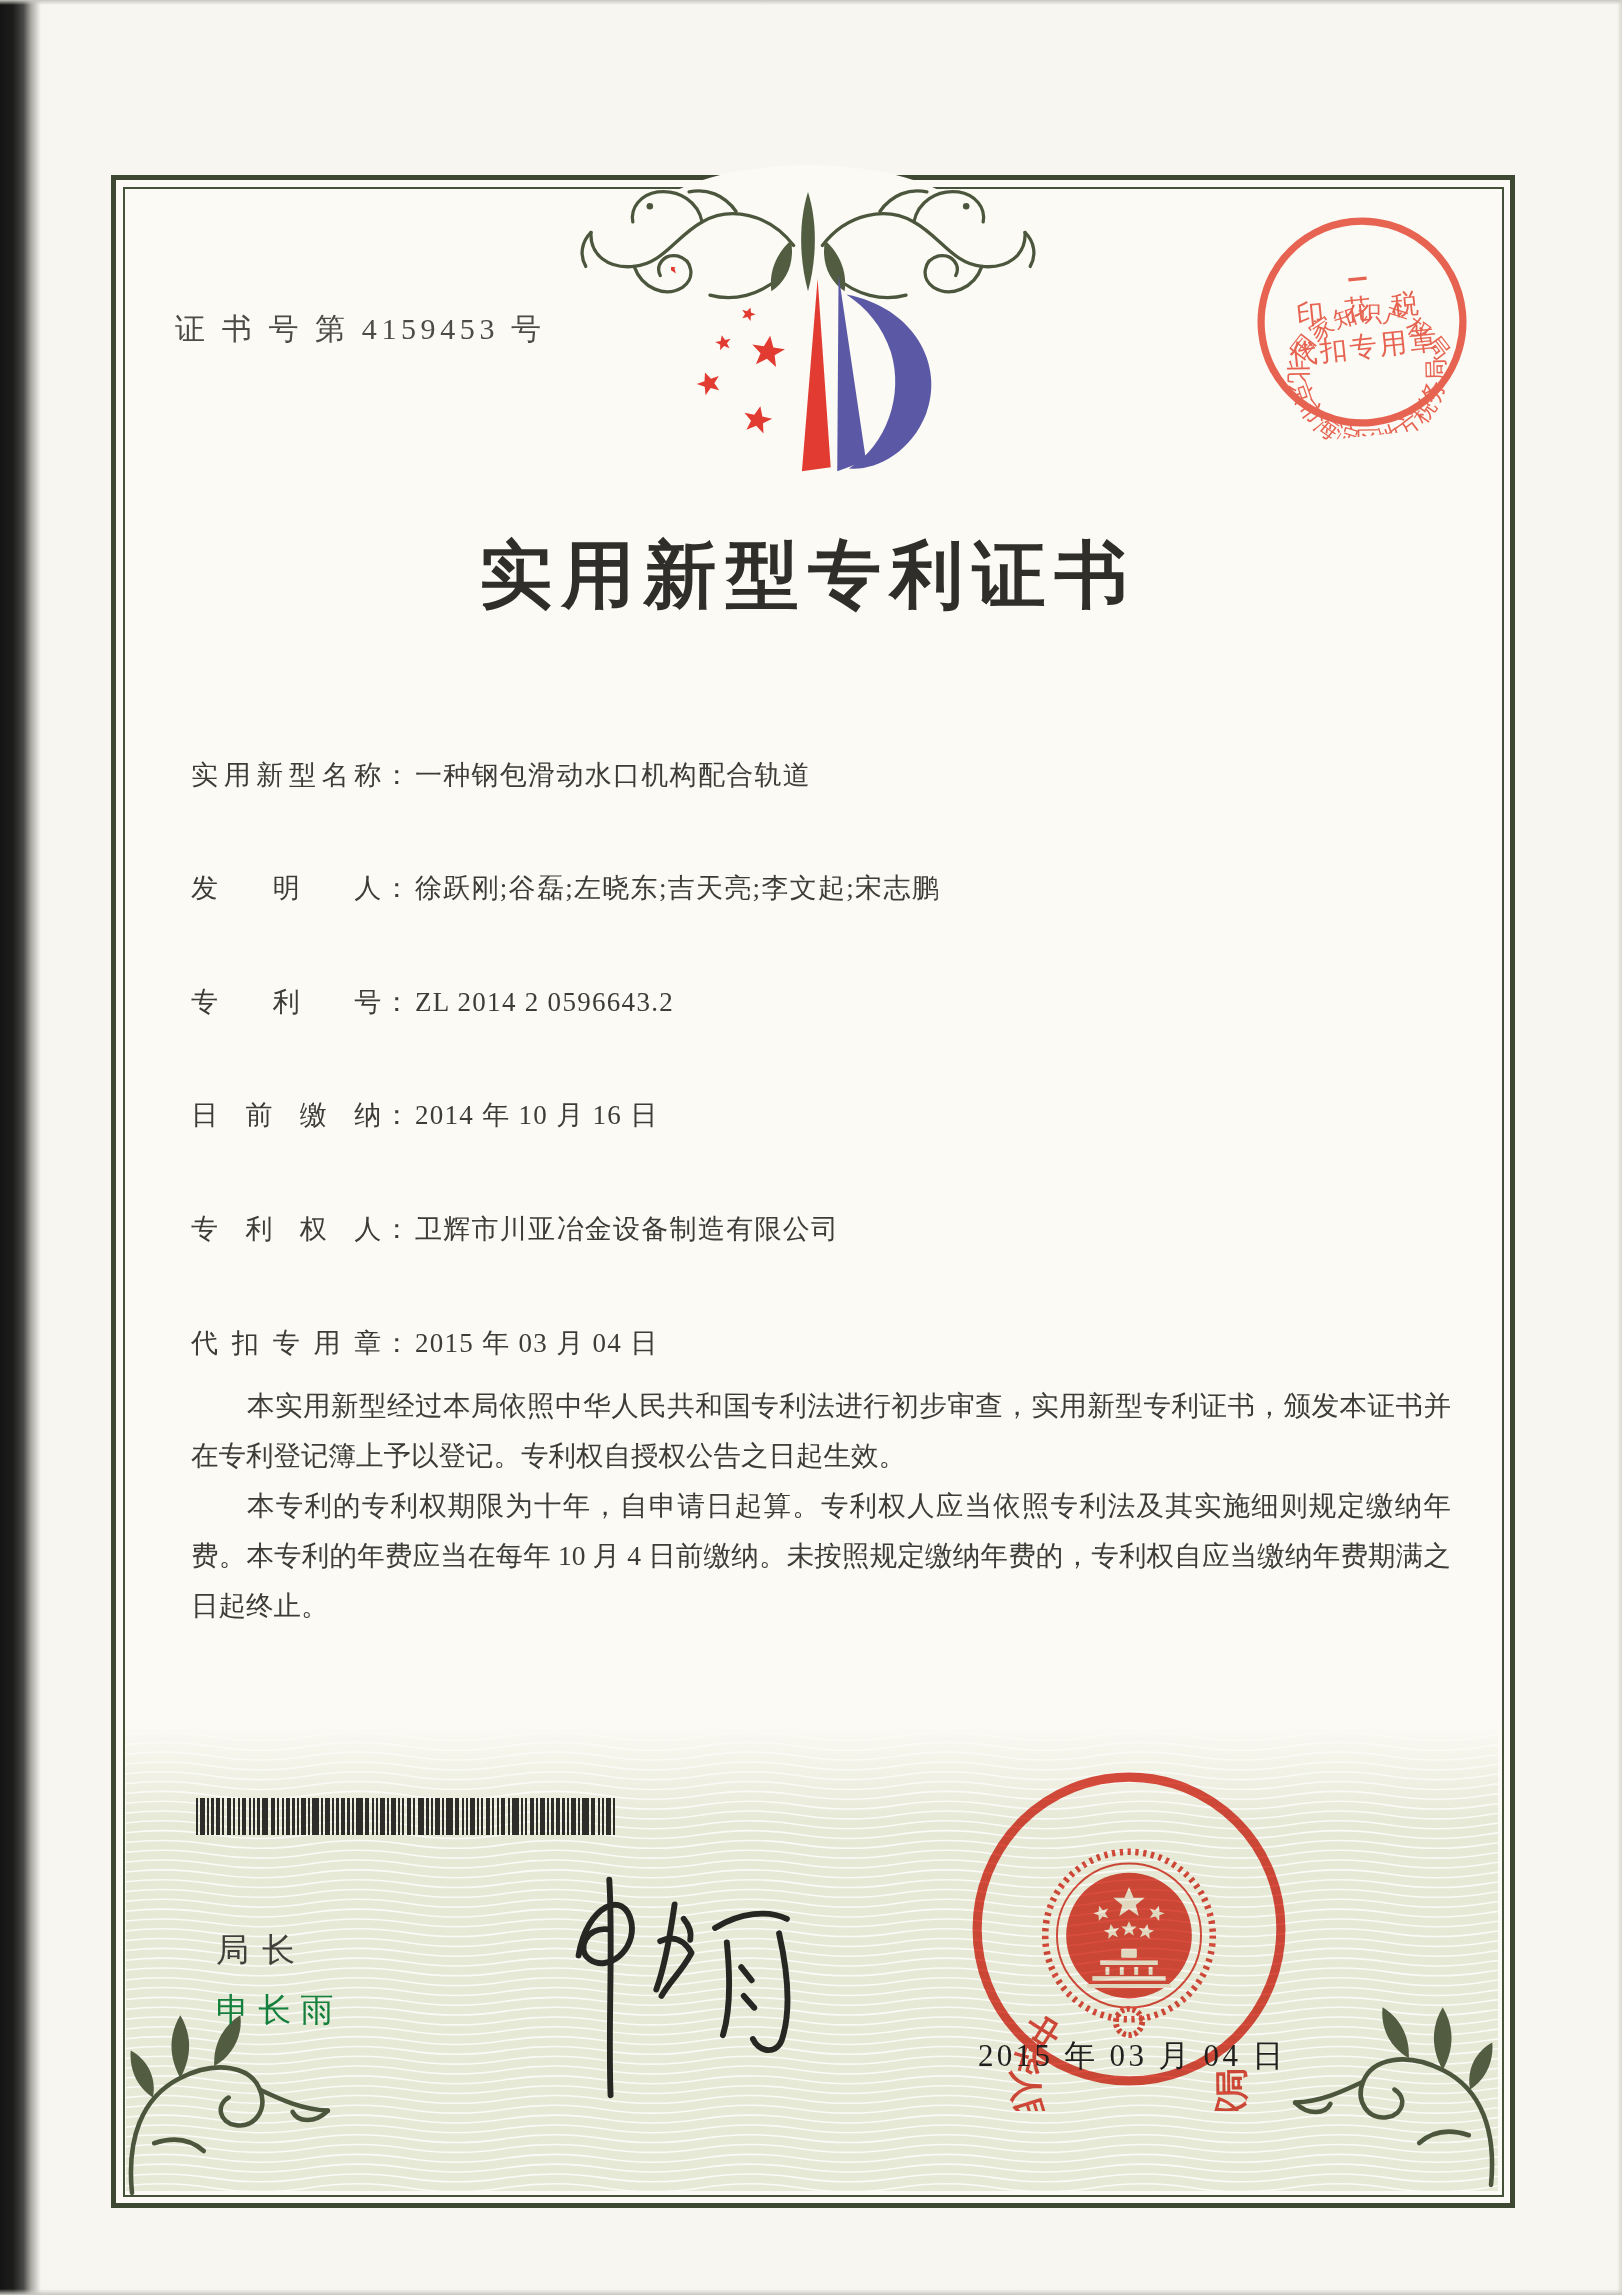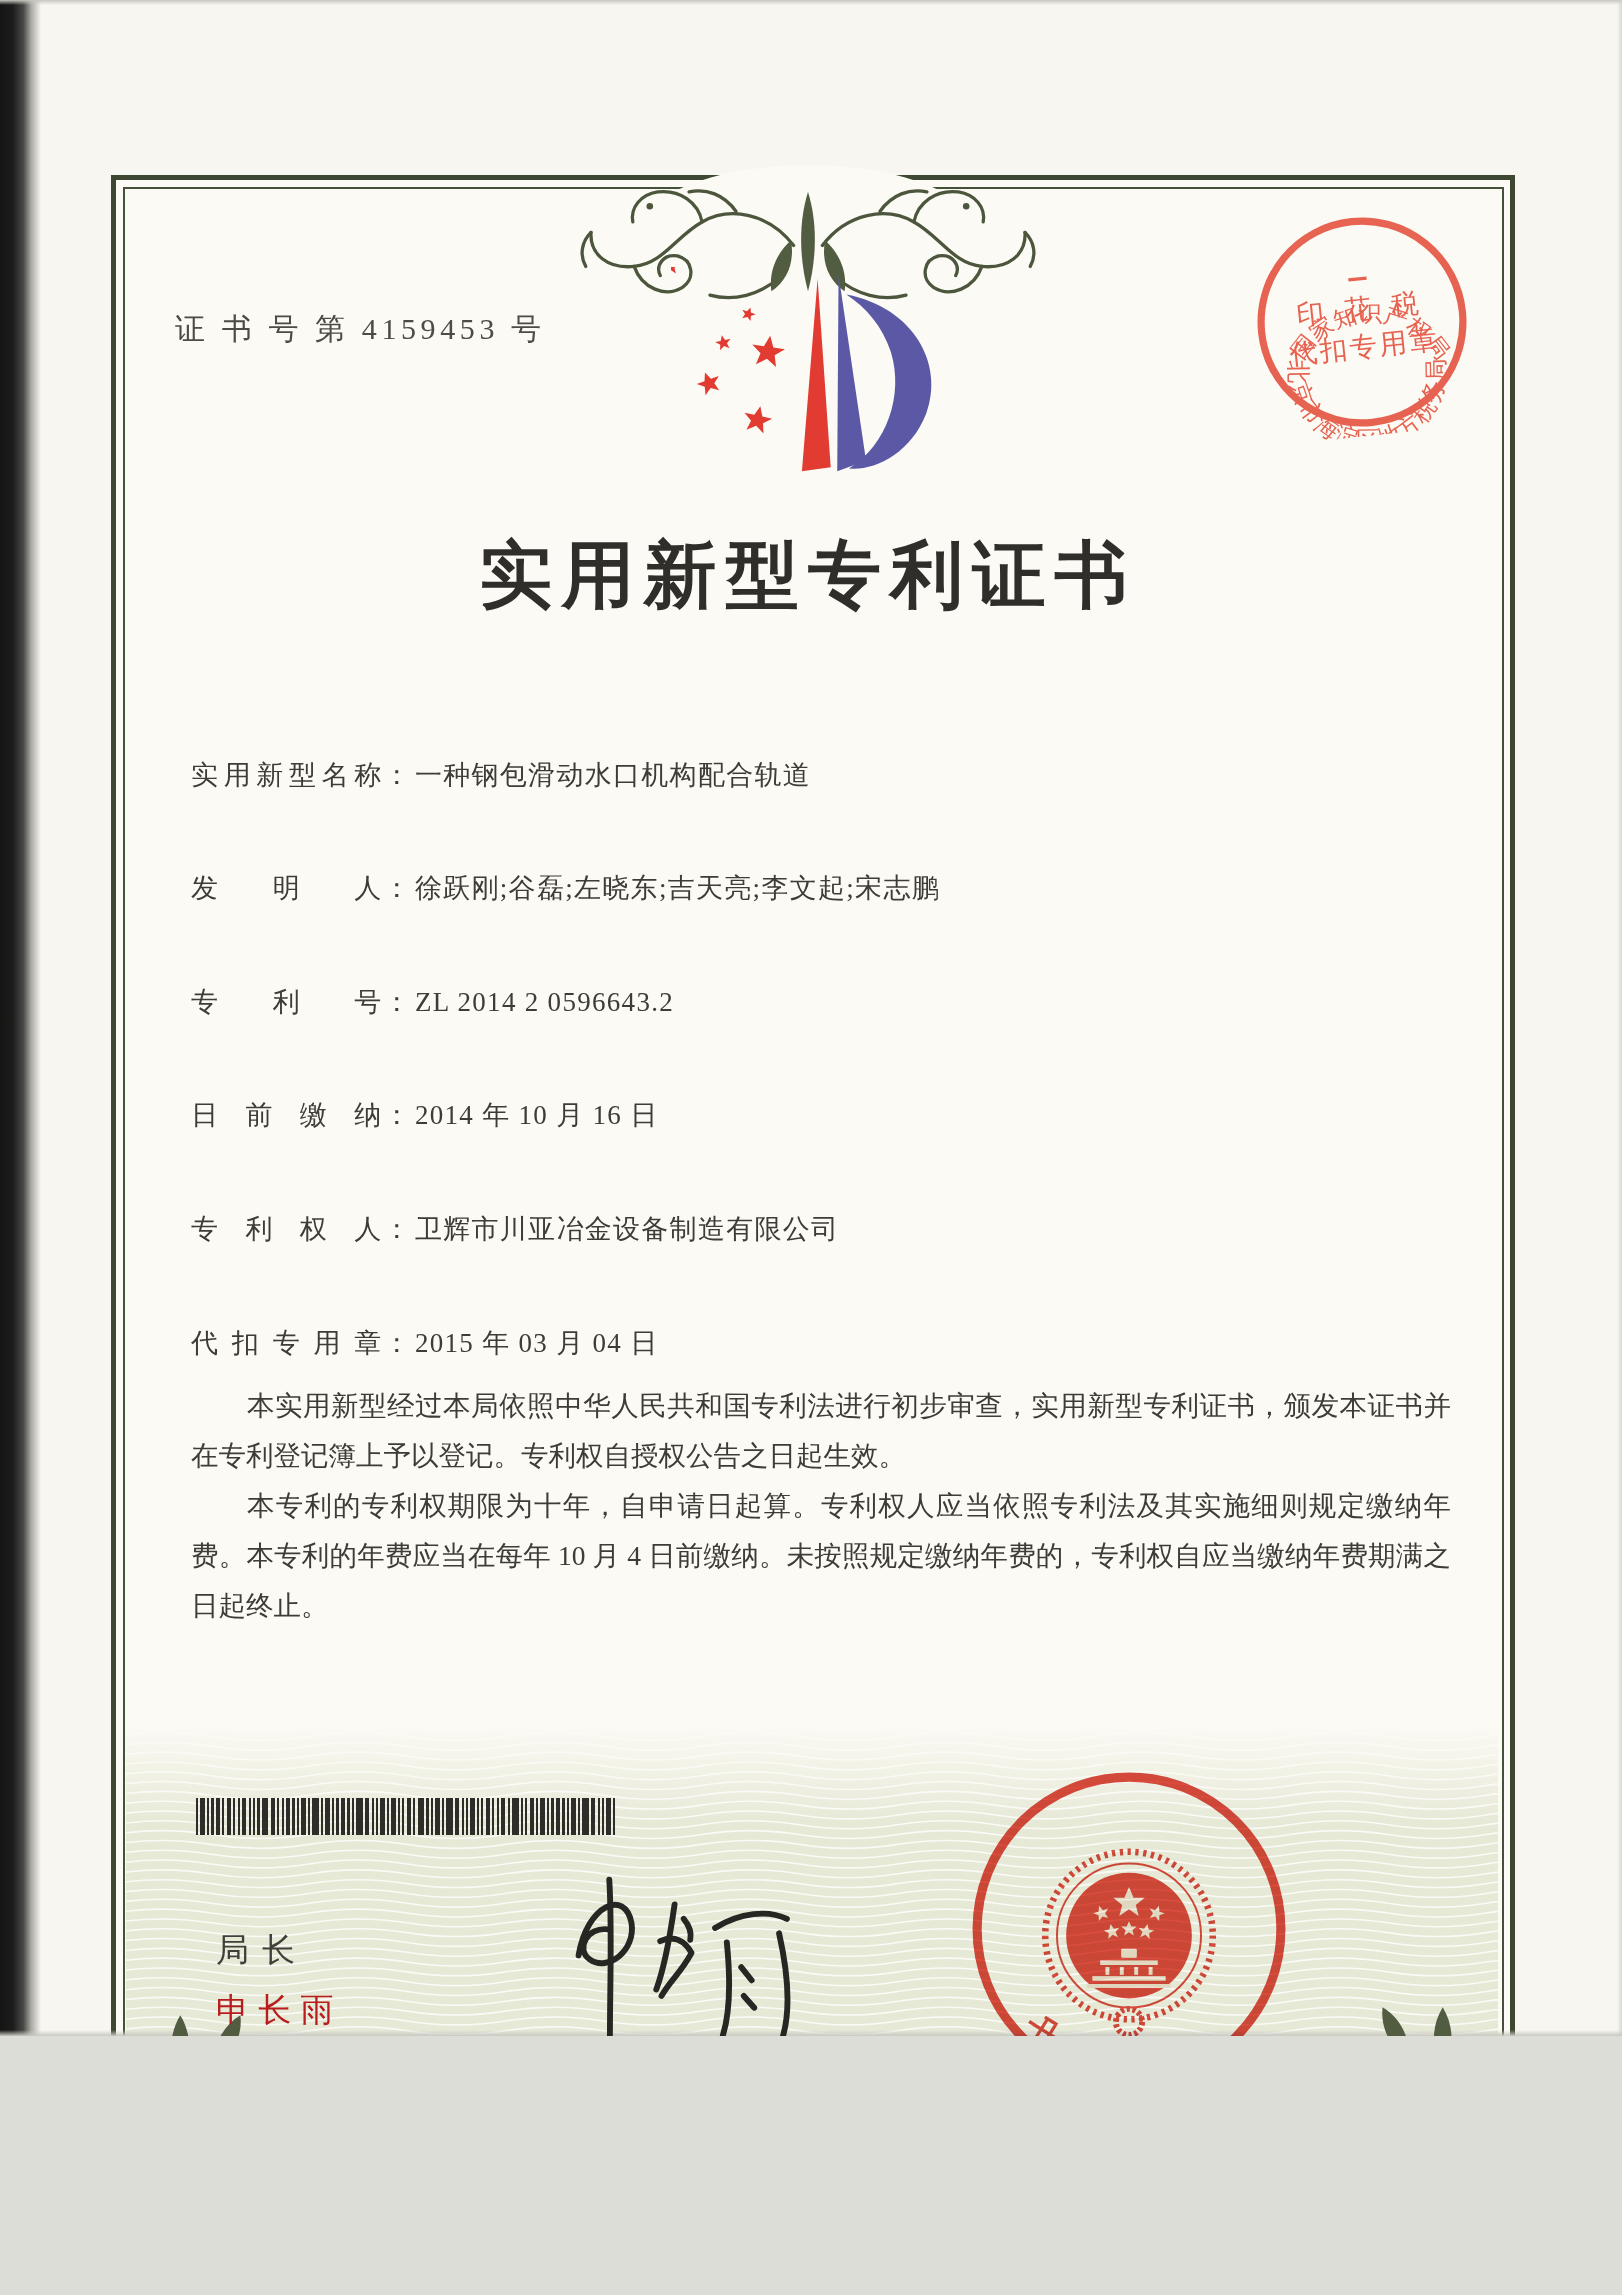--- a/index.html
+++ b/index.html
@@ -1,17 +1,17 @@
 <!DOCTYPE html>
 <html style="font-size:10.5px"><head>
 <meta charset="utf-8">
 <style>
   html,body{margin:0;padding:0;}
   body{background:#ddddd8;font-family:"Liberation Serif","DejaVu Serif",serif;}
-  .scan{position:relative;width:1623px;height:2036px;background:#f7f6f0;overflow:hidden;}
+  .scan{position:relative;width:1623px;height:2295px;background:#f7f6f0;overflow:hidden;}
   .scan-edge-left{position:absolute;left:0;top:0;width:41px;height:100%;
     background:linear-gradient(to right,#141414 0px,#1d1d1c 13px,#4a4a48 23.5px,#a9a8a2 31px,rgba(247,246,240,0) 41px);}
   .scan-edge-top{position:absolute;left:0;top:0;width:100%;height:5.2px;background:linear-gradient(#c7c7c0,rgba(247,246,240,0));}
   .scan-edge-right{position:absolute;right:0;top:0;width:6.5px;height:100%;background:linear-gradient(to left,#d2d2cb,rgba(247,246,240,0));}
   .scan-edge-bottom{position:absolute;left:0;bottom:0;width:100%;height:6.5px;background:linear-gradient(to top,#c9c9c2,rgba(247,246,240,0));}
 
   .frame-outer{position:absolute;left:111px;top:175px;width:1394px;height:2023px;
     border:5.2px solid #3d4731;background:#fbfaf4;}
   .frame-inner{position:absolute;left:6.5px;top:6.5px;right:6.5px;bottom:6.5px;border:2px solid #46513a;}
 
@@ -35,21 +35,21 @@
 
   .body-text{position:absolute;left:191px;top:1381px;width:1260px;z-index:5;
     font-size:27.5px;line-height:50px;color:#3d3c36;text-align:justify;}
   .body-text p{margin:0;text-indent:56px;}
 
   .barcode{position:absolute;left:196px;top:1798px;width:424px;height:37px;overflow:hidden;white-space:nowrap;z-index:6;}
   .barcode i{display:inline-block;height:100%;background:#2e2d2a;vertical-align:top;}
 
   .director-title{position:absolute;left:216px;top:1928px;font-size:33px;letter-spacing:13px;color:#403f39;
     font-family:"Liberation Sans","DejaVu Sans",sans-serif;z-index:6;}
-  .director-name{position:absolute;left:216px;top:1988px;font-size:33px;letter-spacing:9.2px;color:#b91c1c;
+  .director-name{position:absolute;left:216px;top:1988px;font-size:33px;letter-spacing:9.2px;color:#15803d;
     font-family:"Liberation Sans","DejaVu Sans",sans-serif;z-index:6;text-align:right;}
   .signature{position:absolute;left:510px;top:1843px;width:320px;height:268px;z-index:7;}
 
   .office-seal{position:absolute;left:947px;top:1747px;width:364px;height:364px;z-index:7;mix-blend-mode:multiply;}
   .issue-date{position:absolute;left:978px;top:2035px;font-size:31px;letter-spacing:3.3px;color:#201f1d;z-index:8;}
   .page-footer{position:absolute;left:111px;top:2149px;width:1394px;text-align:center;
     font-size:25px;letter-spacing:2.6px;color:#56554e;z-index:8;}
 
   .ornament-top{position:absolute;left:540px;top:129px;width:536px;height:216px;z-index:4;}
   .corner-bl{position:absolute;left:115px;top:1980px;width:222px;height:222px;z-index:6;}

